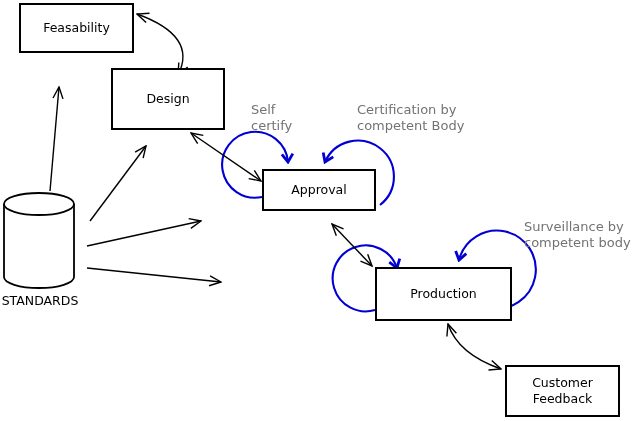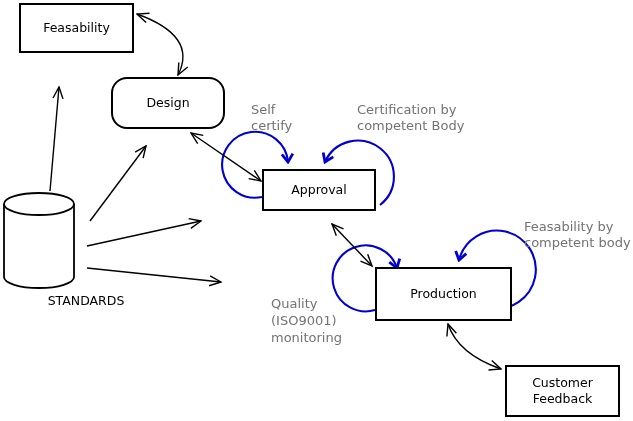--- a/index.html
+++ b/index.html
@@ -25,21 +25,21 @@
     align-items: center;
     justify-content: center;
     text-align: center;
     font-size: 12.5px;
     color: #000000;
     white-space: pre-line;
     line-height: 16px;
     z-index: 2;
   }
   .node-feasibility       { left: 19px;  top: 3px;   width: 115px; height: 50px; }
-  .node-design            { left: 111px; top: 77px;  width: 114px; height: 52px; border-radius: 16px; }
+  .node-design            { left: 111px; top: 68px;  width: 114px; height: 62px; }
   .node-approval          { left: 262px; top: 169px; width: 114px; height: 42px; }
   .node-production        { left: 375px; top: 267px; width: 137px; height: 54px; }
   .node-customer-feedback { left: 505px; top: 365px; width: 115px; height: 52px; }
   .ann {
     position: absolute;
     color: #737373;
     font-size: 13px;
     line-height: 16px;
     white-space: pre-line;
     z-index: 3;
@@ -49,21 +49,20 @@
   .ann-surveillance  { left: 524px; top: 219px; }
   .ann-quality       { left: 271px; top: 295px; line-height: 17px; }
   .standards-label {
     position: absolute;
     left: 0px; top: 293px;
     width: 80px;
     text-align: center;
     font-size: 12.5px;
     color: #000000;
     z-index: 3;
-    padding-left: 46px;
   }
 </style>
 </head>
 <body>
 
 <div class="stage">
 
   <svg class="wires" width="633" height="421" viewBox="0 0 633 421">
     <defs>
       <marker id="blk-end" markerUnits="userSpaceOnUse" markerWidth="14" markerHeight="13" refX="12.5" refY="6.5" orient="auto">
@@ -117,21 +116,18 @@
   </div>
   <div class="node node-customer-feedback">
     <span>Customer
 Feedback</span>
   </div>
 
   <div class="ann ann-self-certify">Self
 certify</div>
   <div class="ann ann-certification">Certification by
 competent Body</div>
-  <div class="ann ann-surveillance">Feasability by
+  <div class="ann ann-surveillance">Surveillance by
 competent body</div>
-  <div class="ann ann-quality">Quality
-(ISO9001)
-monitoring</div>
 
   <div class="standards-label">STANDARDS</div>
 
 </div>
 
 </body></html>

